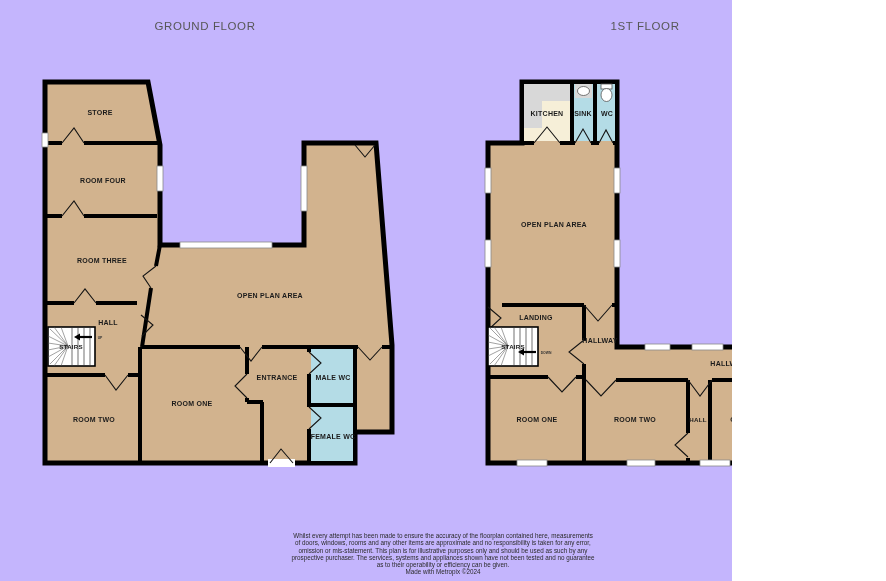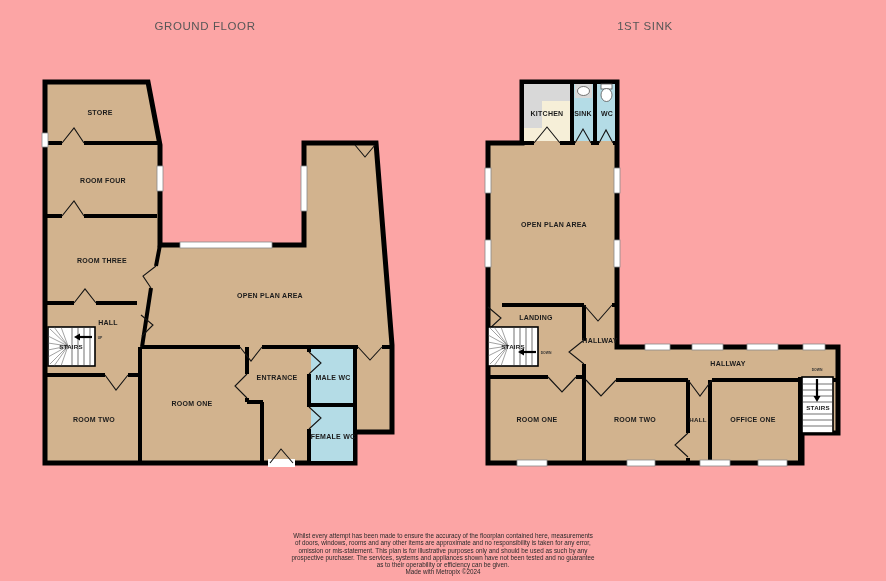--- a/index.html
+++ b/index.html
@@ -1,16 +1,16 @@
 <!DOCTYPE html>
 <html><head>
 <meta charset="utf-8">
 <style>
   html,body{margin:0;padding:0;background:#ffffff;}
-  .canvas{position:relative;width:886px;height:581px;background:#fca5a5;overflow:hidden;
+  .canvas{position:relative;width:732px;height:581px;background:#c4b5fd;overflow:hidden;
           font-family:"Liberation Sans","DejaVu Sans",sans-serif;}
   .floor-title{position:absolute;font-size:11.5px;color:#575757;letter-spacing:.6px;text-align:center;}
   #title-ground{left:120px;top:20px;width:170px;}
   #title-first{left:580px;top:20px;width:130px;}
   .footer{position:absolute;left:258px;top:532px;width:370px;text-align:center;
           font-size:6.3px;line-height:7.3px;color:#2a2a2a;}
   svg{position:absolute;left:0;top:0;}
   .outer{stroke:#000;stroke-width:5;stroke-linejoin:miter;}
   .iwall{stroke:#000;stroke-width:4;fill:none;stroke-linecap:butt;}
   .win{fill:#ffffff;stroke:#8a8a8a;stroke-width:0.8;}
@@ -28,21 +28,21 @@
               fill:#333;text-anchor:middle;}
   .fixture{fill:#ffffff;stroke:#555;stroke-width:0.8;}
   .whitegap{fill:#ffffff;stroke:none;}
 </style>
 </head>
 <body>
 
 <div class="canvas">
 
   <div class="floor-title" id="title-ground">GROUND FLOOR</div>
-  <div class="floor-title" id="title-first">1ST SINK</div>
+  <div class="floor-title" id="title-first">1ST FLOOR</div>
 
   <svg width="886" height="581" viewBox="0 0 886 581">
 
     <g>
       <polygon class="outer" points="45,82 148,82 160,145 160,245 304,245 304,143 376,143 392,345 392,432 355,432 355,463 45,463" fill="#d2b38e"></polygon>
 
       <rect x="311" y="349" width="42" height="54" fill="#b4dce6"></rect>
       <rect x="311" y="407" width="42" height="54" fill="#b4dce6"></rect>
 
       <path class="iwall" d="

